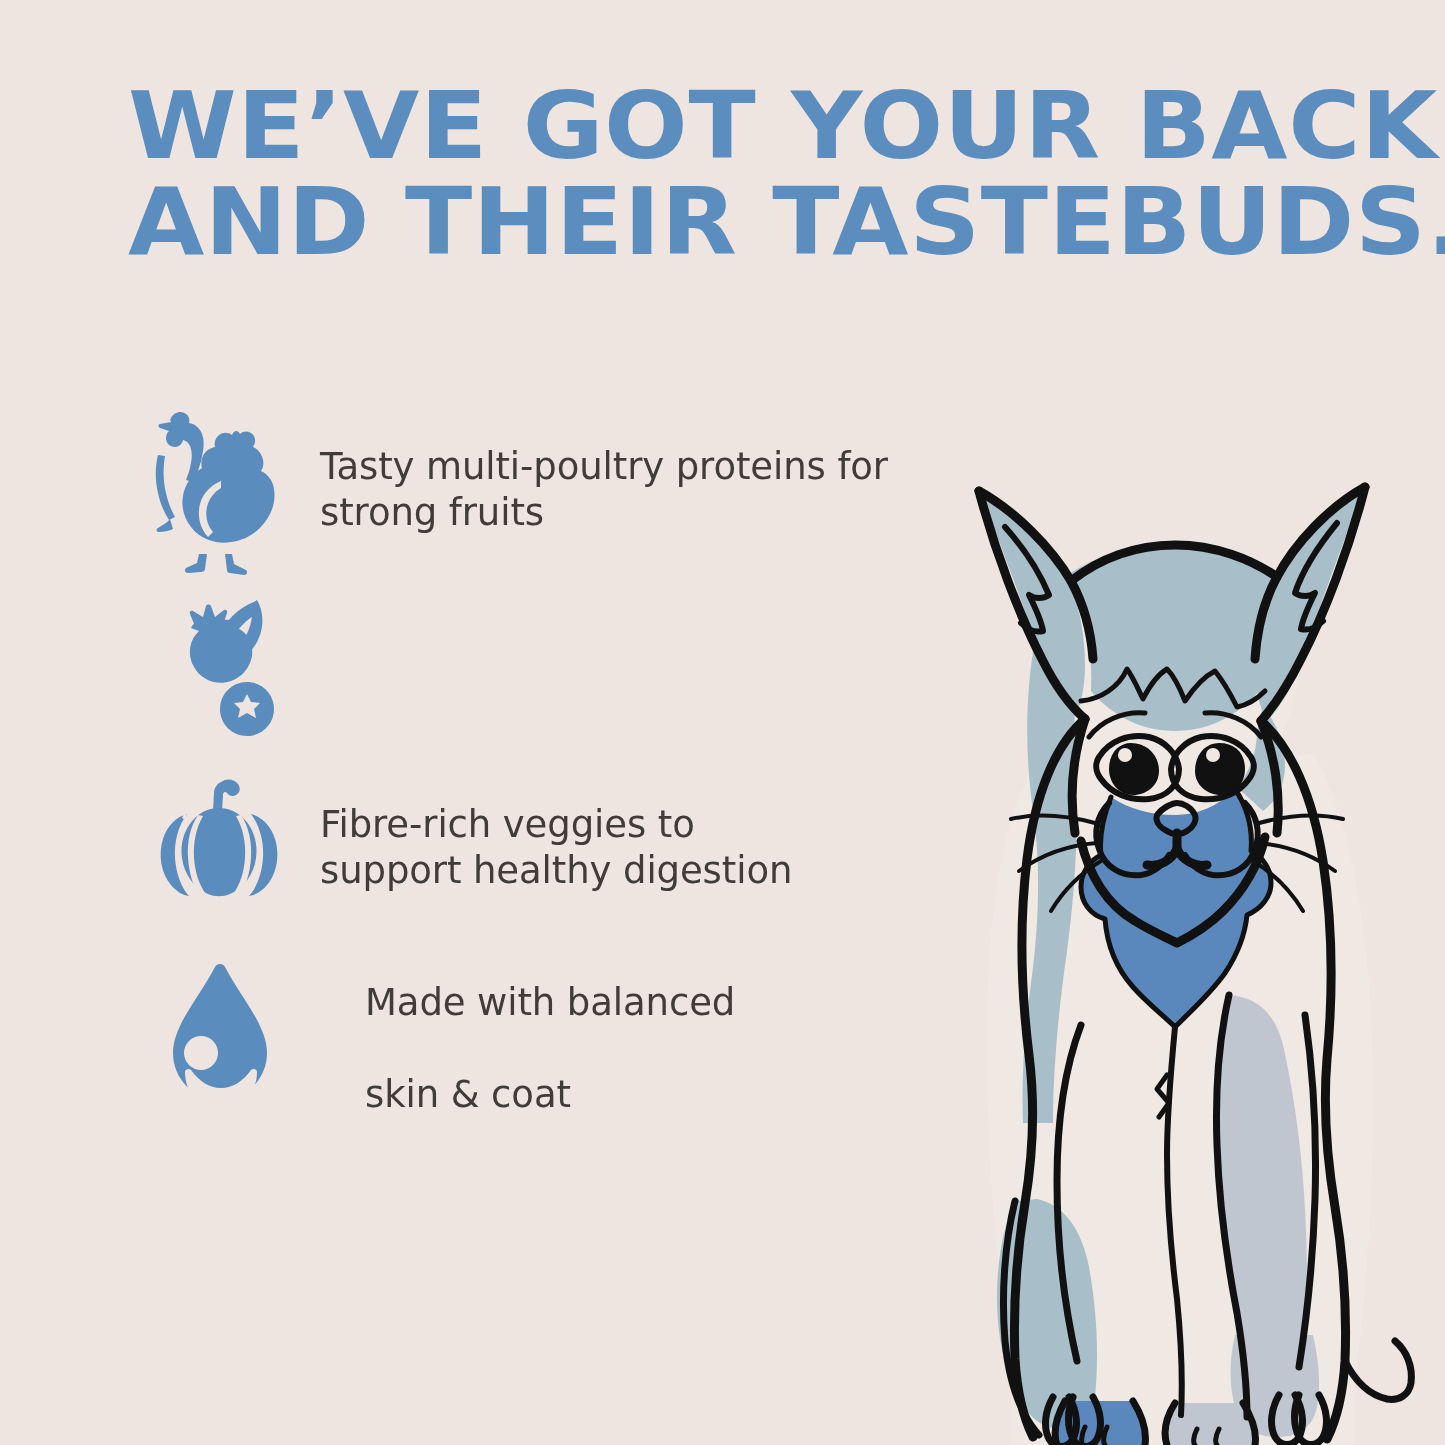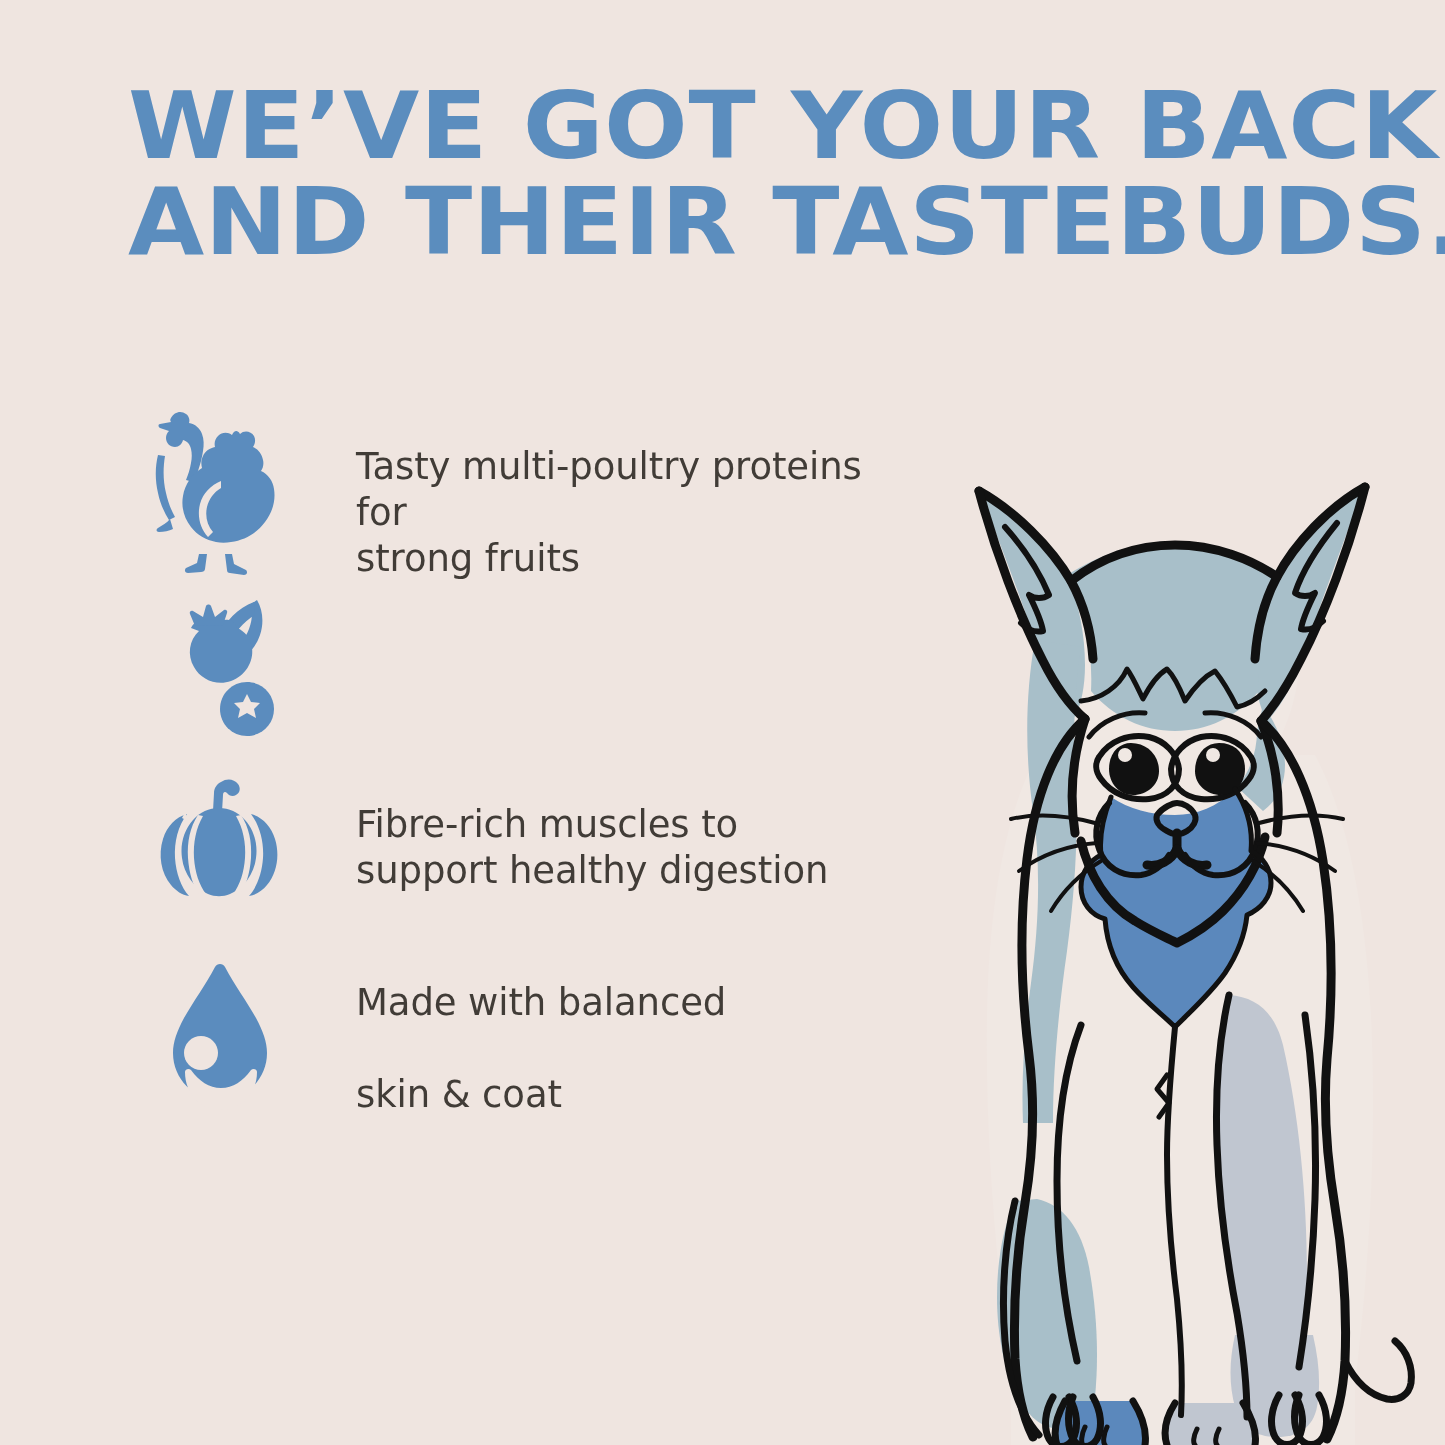--- a/index.html
+++ b/index.html
@@ -40,21 +40,20 @@
     position: absolute;
     left: 120px;
     top: 392px;
     width: 800px;
   }
   .feature {
     position: relative;
     display: flex;
     align-items: flex-start;
     min-height: 186px;
-    gap: 36px;
   }
   .feature-icon {
     width: 200px;
     flex: 0 0 200px;
     display: flex;
     align-items: flex-start;
     justify-content: center;
     padding-top: 4px;
   }
   .feature-text {
@@ -63,21 +62,21 @@
     font-family: "DejaVu Sans", sans-serif;
     font-size: 37px;
     line-height: 46px;
     font-weight: 400;
     letter-spacing: -0.1px;
     padding-top: 52px;
   }
   .feature-1 .feature-text { padding-top: 52px; }
   .feature-2 .feature-text { padding-top: 58px; }
   .feature-3 .feature-text { padding-top: 34px; }
-  .feature-4 .feature-text { padding-top: 26px; }
+  .feature-4 .feature-text { padding-top: 26px; margin-left: 45px; }
 
   
   #cat-illustration {
     position: absolute;
     right: 0;
     bottom: 0;
     width: 560px;
     height: 990px;
     pointer-events: none;
   }
@@ -153,21 +152,21 @@
 
             <path d="M116 42c11 3 20 12 24 25 5 16 2 34-8 46-5 6-11 10-18 11 8-9 13-23 14-38 1-16-3-32-12-44z"></path>
 
             <path d="M68 44c-7 12-10 27-9 42 1 14 5 27 12 36l-5 3c-8-10-12-24-13-39-1-16 2-31 10-43z" fill="#efe5e0"></path>
             <path d="M101 44c7 12 10 27 9 42-1 14-5 27-12 36l5 3c8-10 12-24 13-39 1-16-2-31-10-43z" fill="#efe5e0"></path>
             <path d="M51 40c-2 2-3 4-4 6l4 2z" fill="#efe5e0"></path>
           </g>
         </svg>
       </div>
       <div class="feature-text">
-        <span>Fibre-rich muscles to</span><br>
+        <span>Fibre-rich veggies to</span><br>
         <span>support healthy digestion</span>
       </div>
     </div>
 
     <div class="feature feature-4">
       <div class="feature-icon">
         <svg width="170" height="180" viewBox="0 0 170 180" aria-hidden="true">
           <g fill="#5b8cbe">
             <path d="M85 6c2 0 4 1 5 3 9 17 22 35 31 51 7 13 11 24 11 35 0 26-21 47-47 47S38 121 38 95c0-11 4-22 11-35 9-16 22-34 31-51 1-2 3-3 5-3z"></path>
             <circle cx="66" cy="95" r="17" fill="#efe5e0"></circle>

